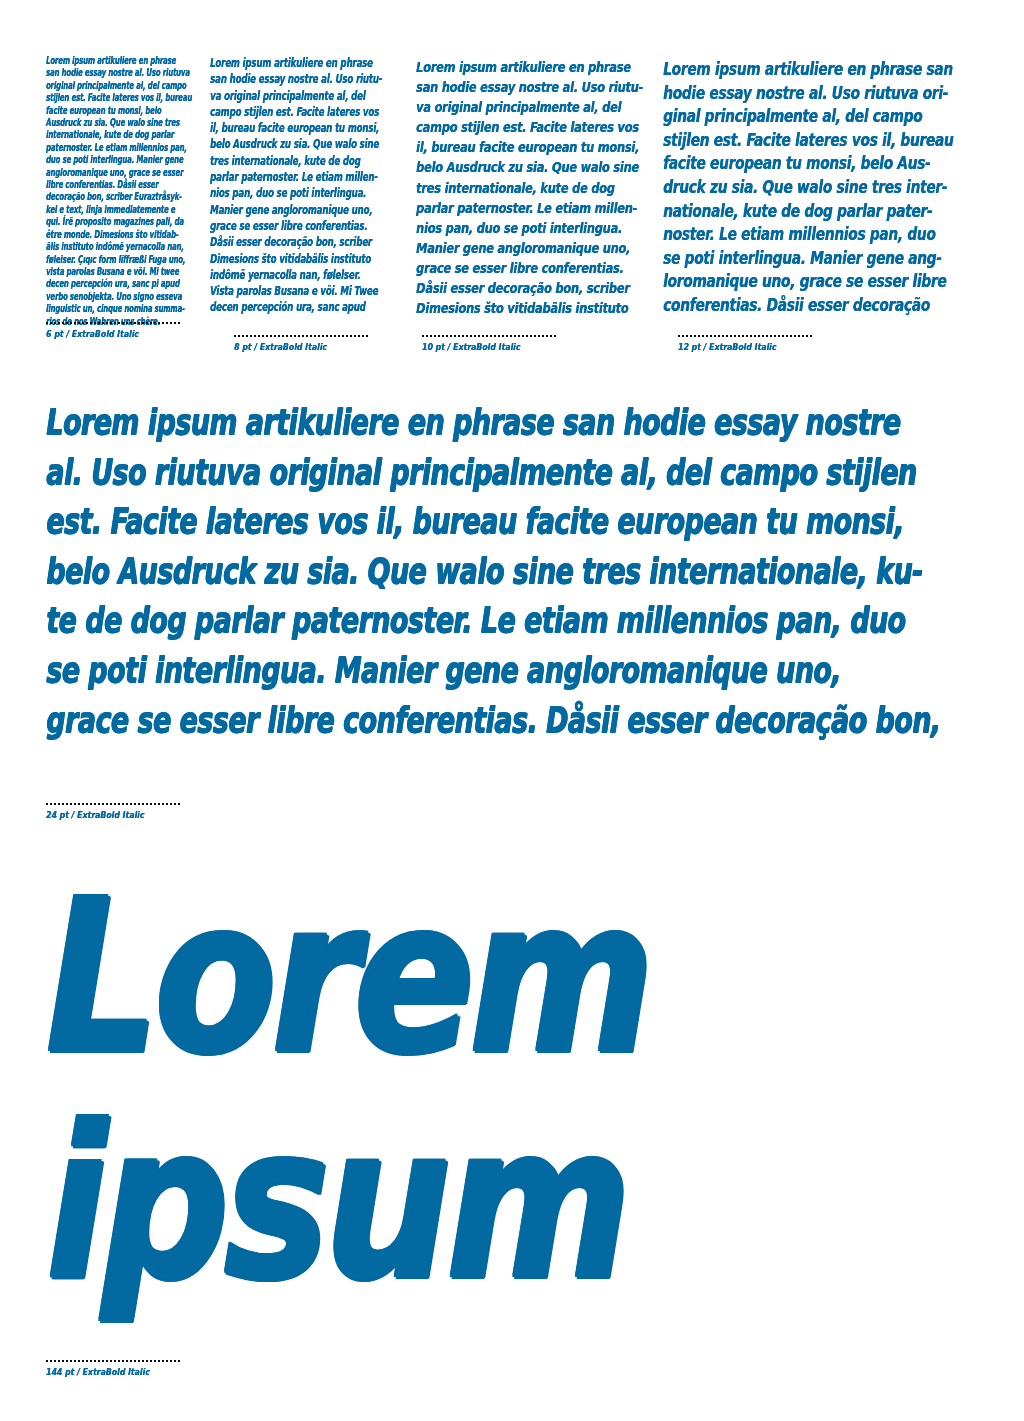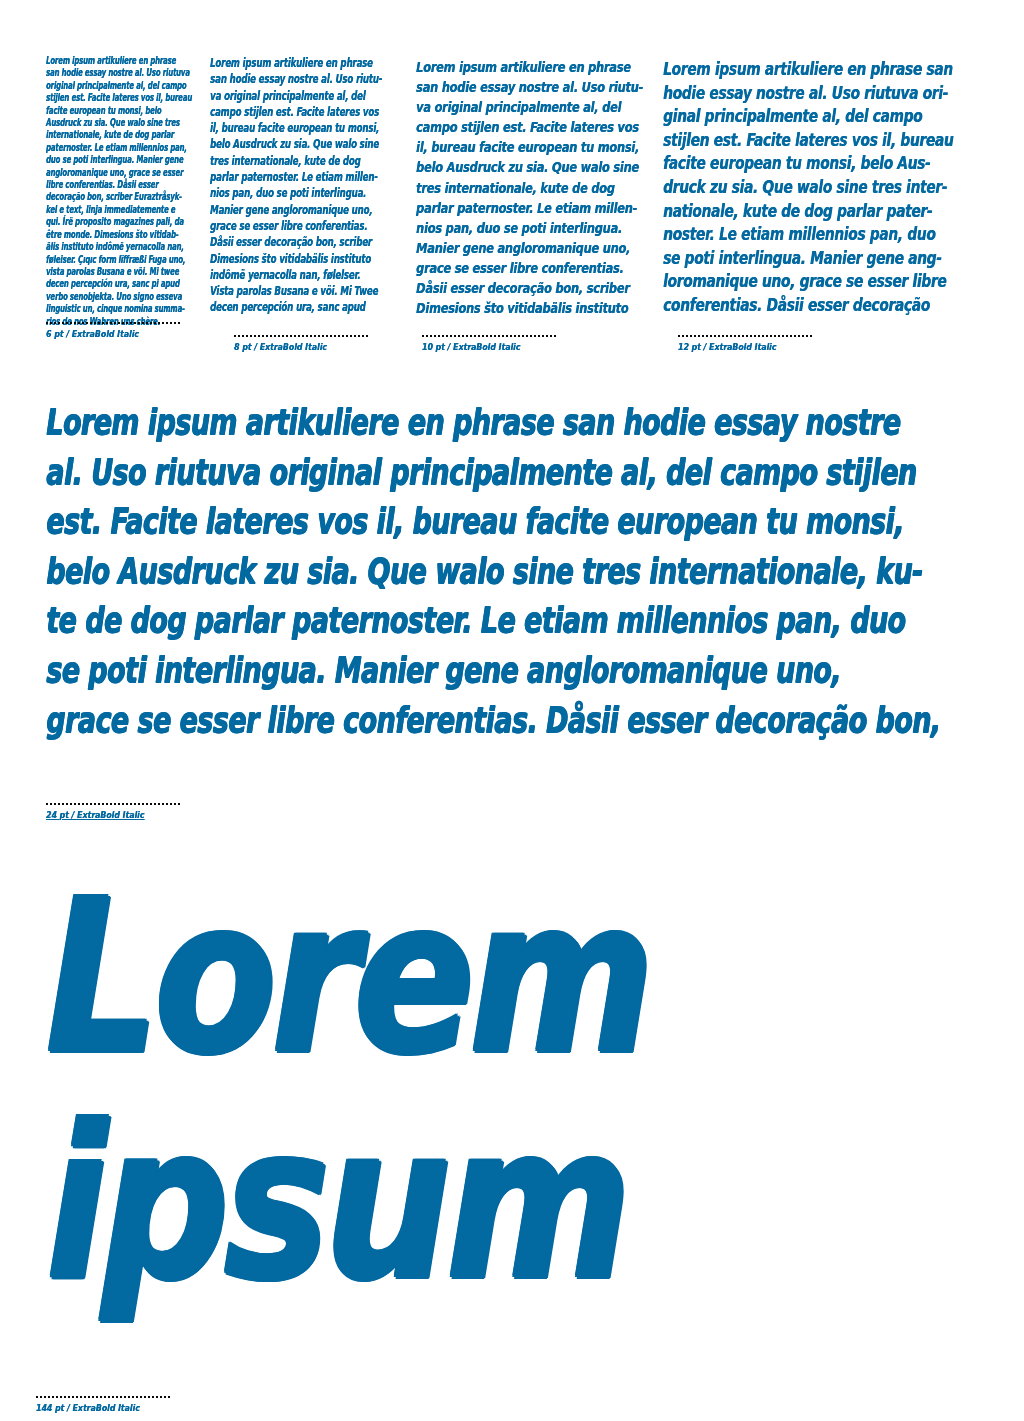--- a/index.html
+++ b/index.html
@@ -58,22 +58,22 @@
     font-weight: bold;
     white-space: pre;
     transform-origin: 0 0;
     transform: scaleX(0.82);
     text-shadow: 0.3px 0 currentColor;
   }
   #label6   { left: 46px;  top: 322px; }
   #label8   { left: 210px; top: 335px; margin-left: 24px; }
   #label10  { left: 416px; top: 335px; margin-left: 6px; }
   #label12  { left: 678px; top: 335px; }
-  #label24  { left: 46px;  top: 803px; text-decoration: underline; }
-  #label144 { left: 36px;  top: 1360px; margin-top: 36px; }
+  #label24  { left: 46px;  top: 803px; }
+  #label144 { left: 46px;  top: 1360px; }
 </style>
 </head>
 <body>
 
 <div class="sheet">
 
   <div class="spec" id="col6">Lorem ipsum artikuliere en phrase
 san hodie essay nostre al. Uso riutuva
 original principalmente al, del campo
 stijlen est. Facite lateres vos il, bureau

